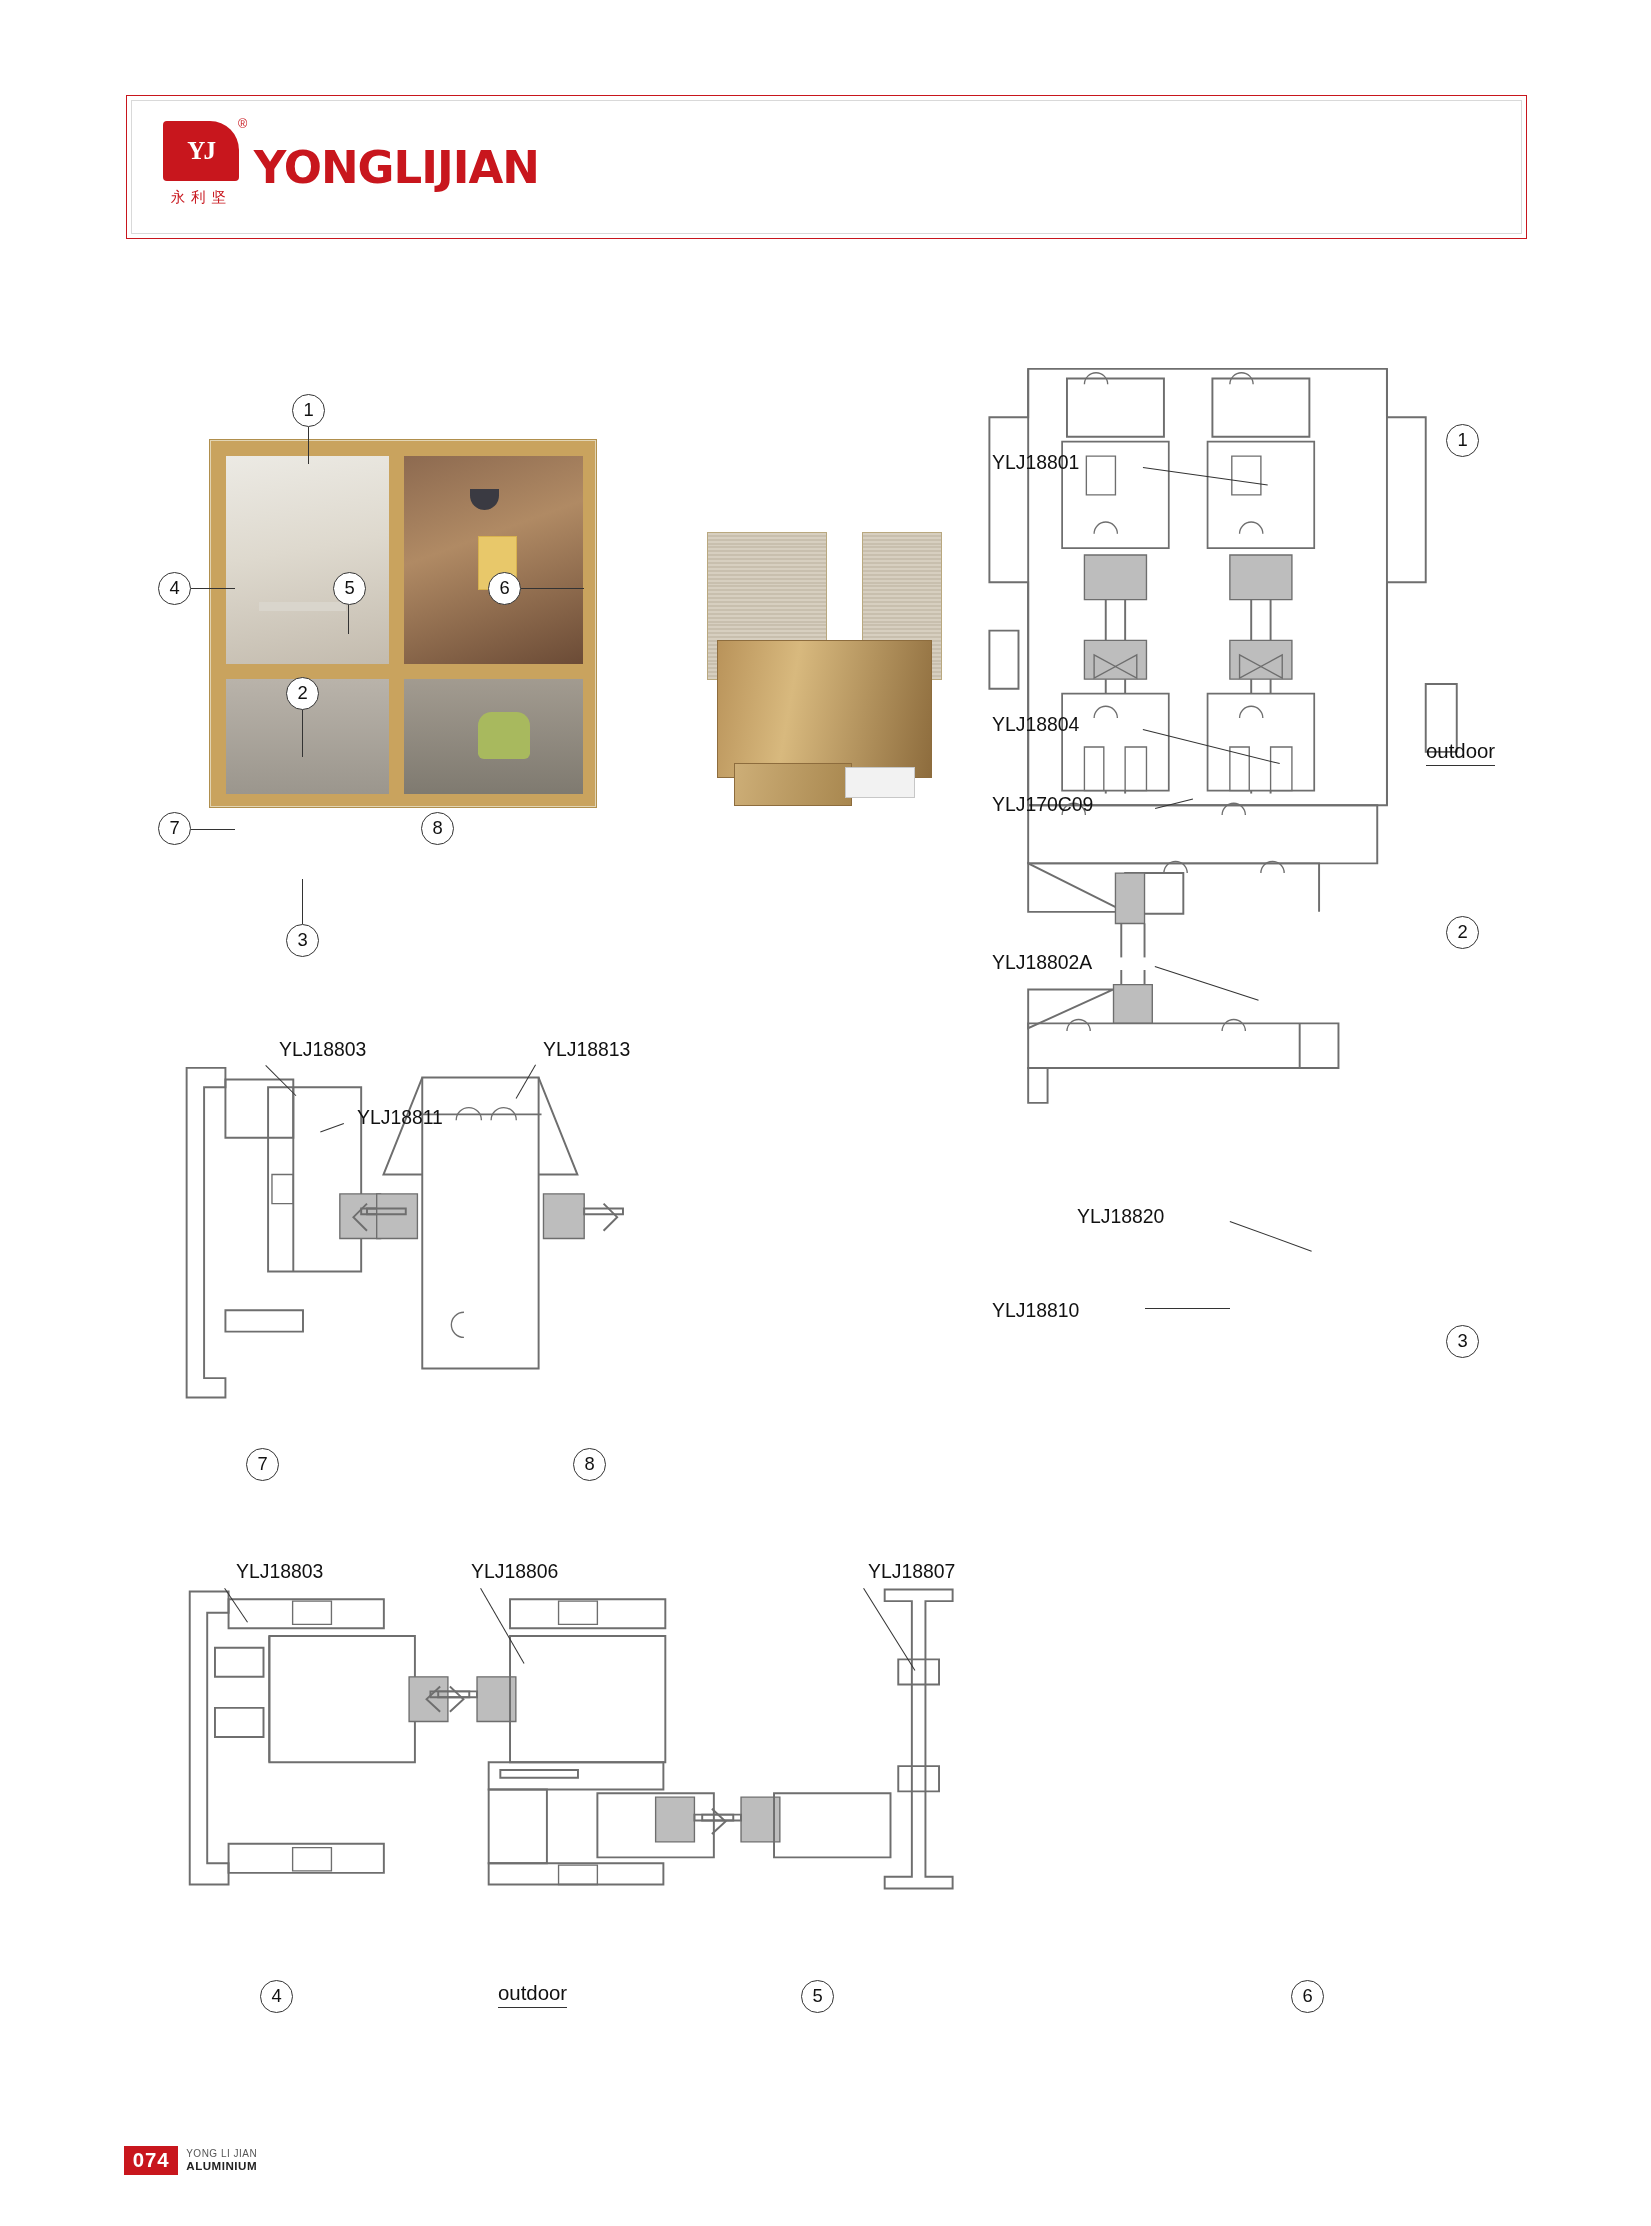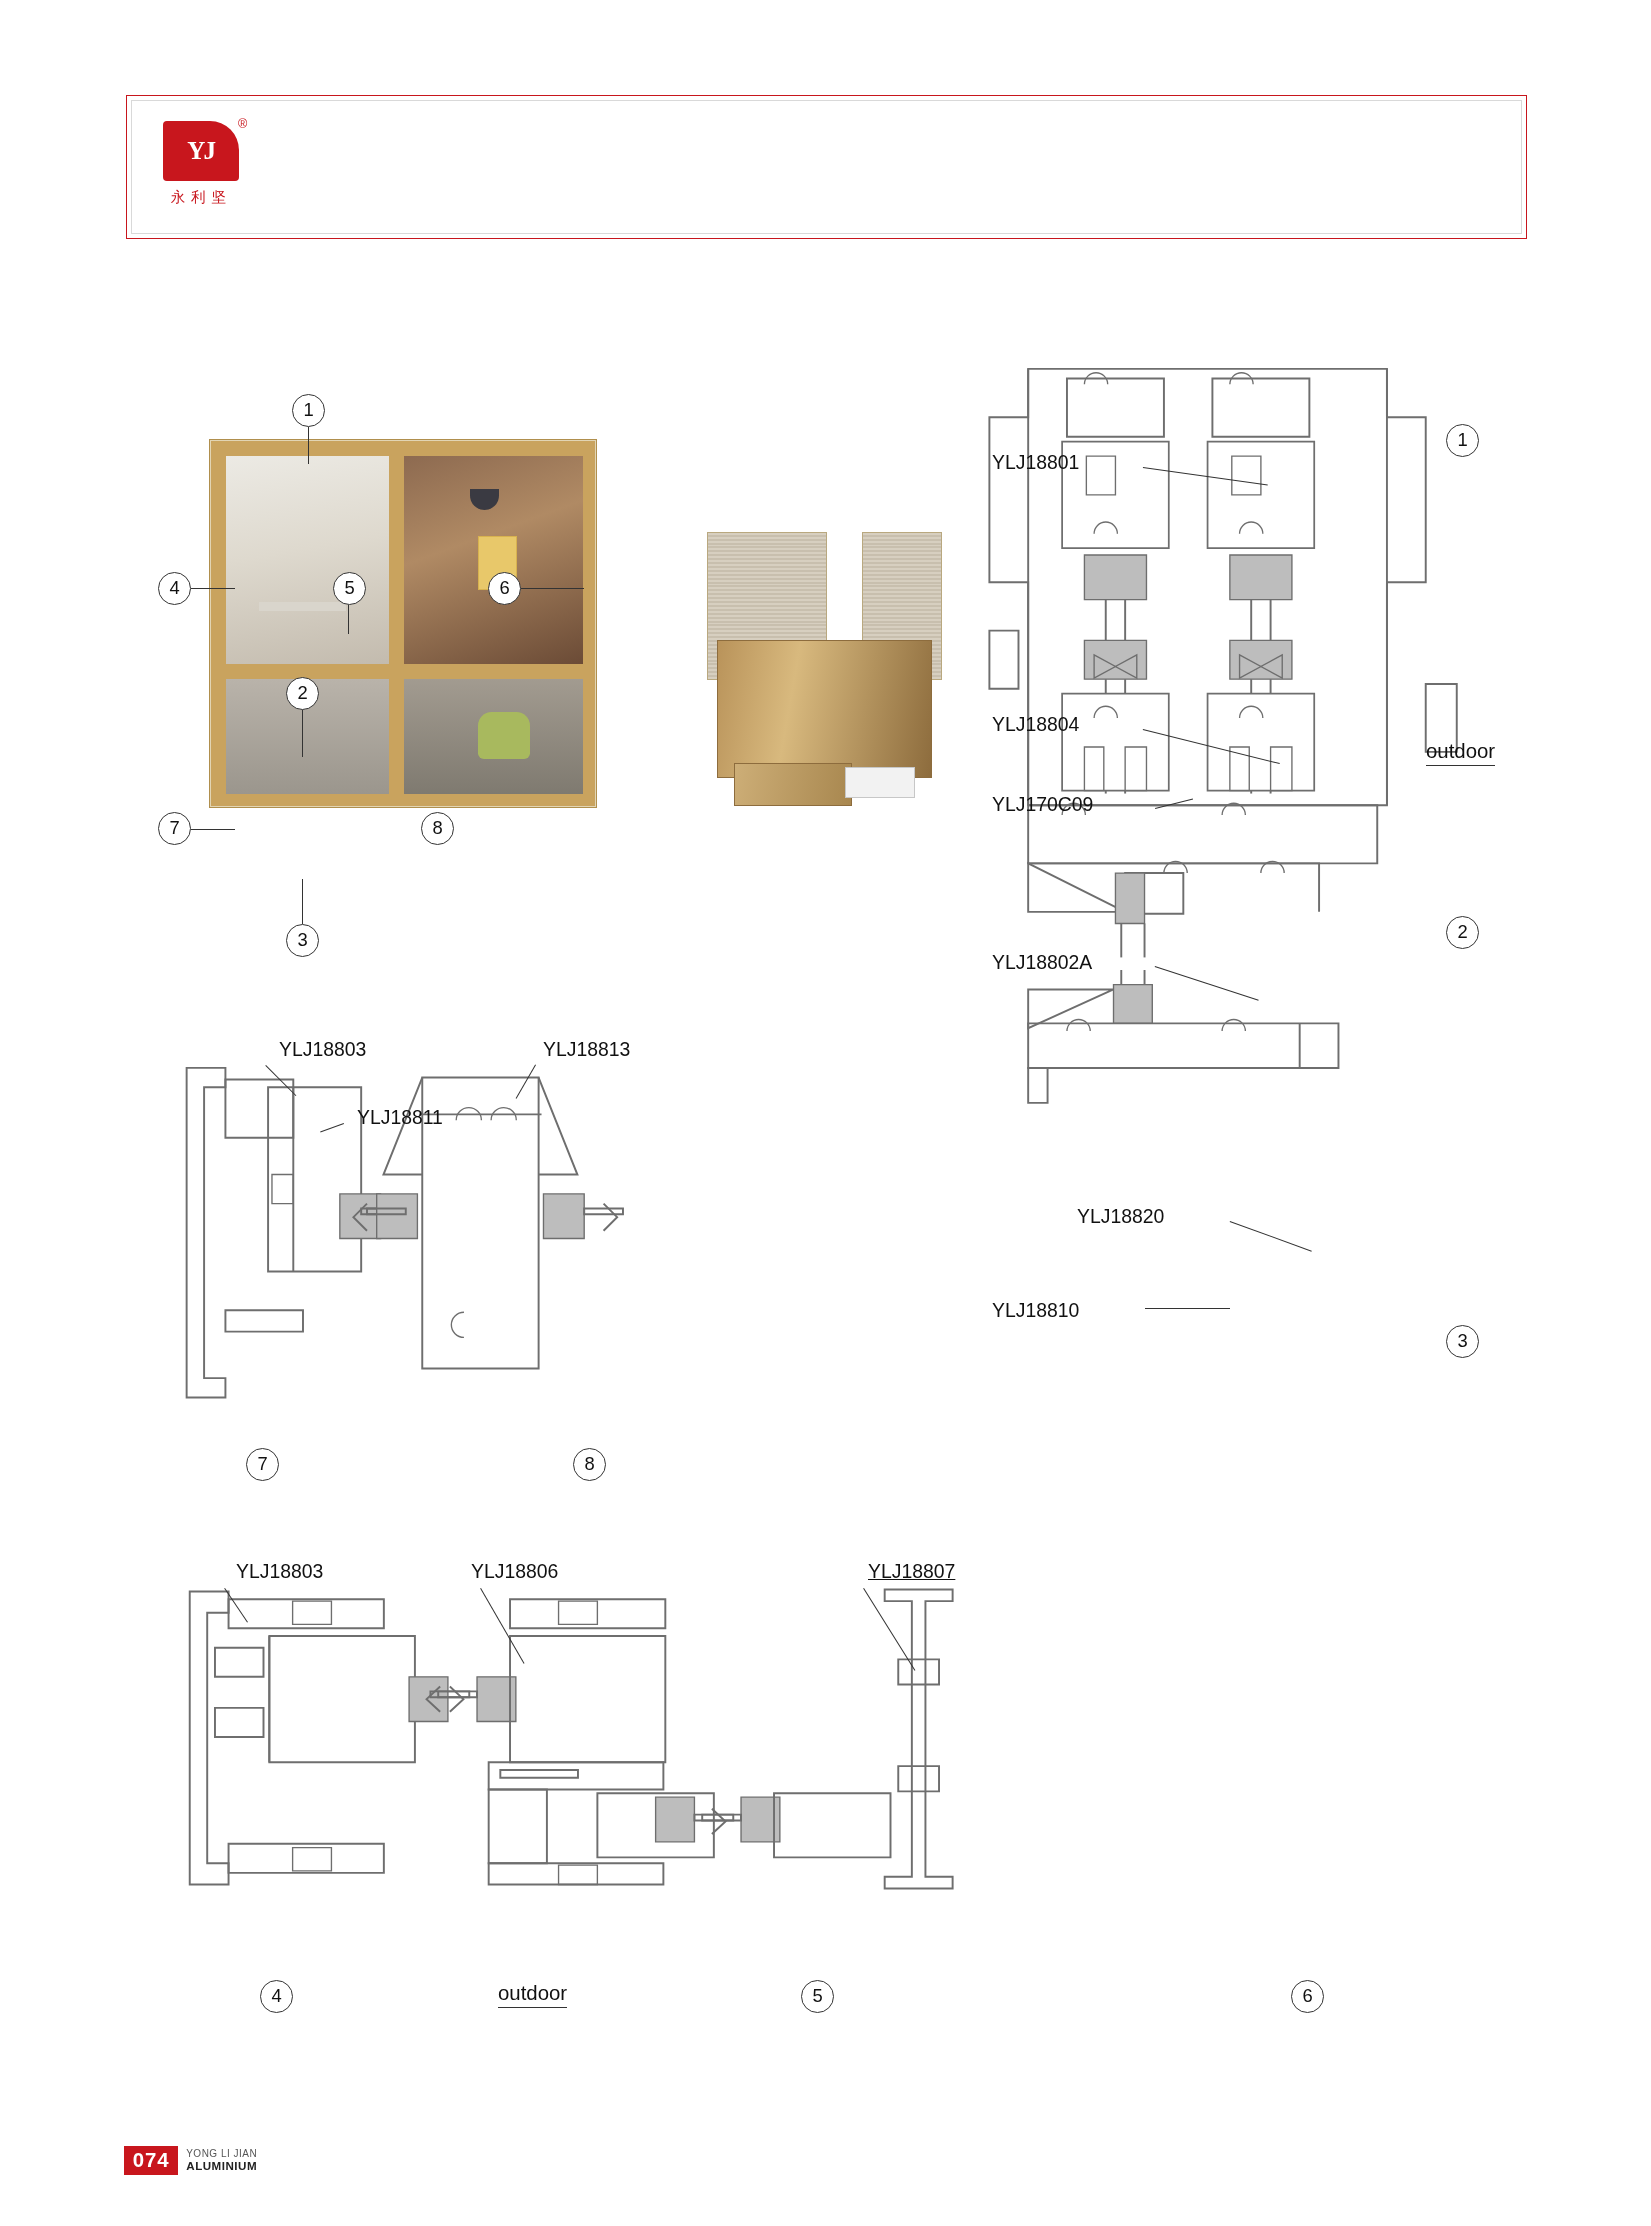--- a/index.html
+++ b/index.html
@@ -245,20 +245,21 @@
 <div class="header">
   <div class="header-inner">
     <div class="logo-block">
       <div class="logo-mark">
         <div class="badge">
           <span class="yl">YJ</span>
         </div>
         <span class="reg">®</span>
         <div class="cjk">永利坚</div>
       </div>
+      <div class="logo-word">YONGLIJIAN</div>
     </div>
   </div>
 </div>
 
 <div class="photo-window">
   <div class="pane p1">
     <div class="deco-tbl" style="left:33px;top:146px;"></div>
   </div>
   <div class="pane p2">
     <div class="deco-lamp" style="left:66px;top:33px;"></div>
@@ -473,21 +474,21 @@
   <path class="ln" d="M740 90 h42 v26 h-42 z"></path>
   <path class="ln" d="M740 200 h42 v26 h-42 z"></path>
 </svg>
 
 <div class="lbl" style="left:236px;top:1560px;">YLJ18803</div>
 <div class="lead" style="left:225px;top:1588px;width:41px;transform:rotate(56deg);"></div>
 
 <div class="lbl" style="left:471px;top:1560px;">YLJ18806</div>
 <div class="lead" style="left:481px;top:1588px;width:87px;transform:rotate(60deg);"></div>
 
-<div class="lbl" style="left:868px;top:1560px;text-decoration:underline;">YLJ18807</div>
+<div class="lbl" style="left:868px;top:1560px;">YLJ18807</div>
 <div class="lead" style="left:864px;top:1588px;width:97px;transform:rotate(58deg);"></div>
 
 <div class="callout" style="left:260px;top:1980px;">4</div>
 <div class="callout" style="left:801px;top:1980px;">5</div>
 <div class="callout" style="left:1291px;top:1980px;">6</div>
 
 <div class="outdoor" style="left:498px;top:1982px;">outdoor</div>
 
 <div class="footer">
   <div class="pg-num">074</div>

